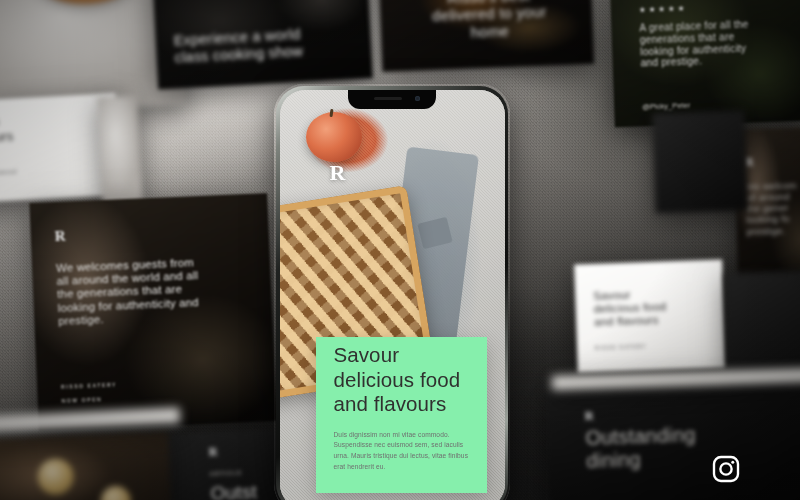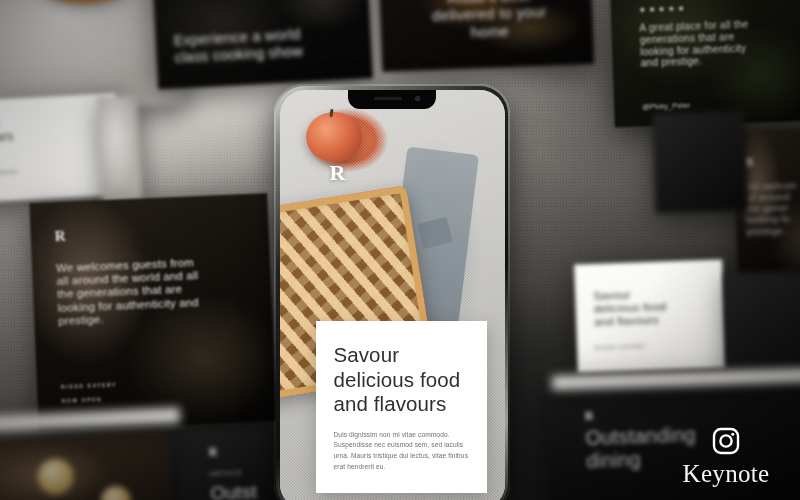--- a/index.html
+++ b/index.html
@@ -128,22 +128,22 @@
   .cloth2{ position:absolute; left:140px; top:130px; width:30px; height:26px; transform:rotate(-14deg);
         background:#7c858c; opacity:.85; border-radius:3px; filter:blur(.5px); }
   .apple{ position:absolute; left:26px; top:22px; width:56px; height:50px; border-radius:50%;
         background:radial-gradient(circle at 36% 34%, #f2a07a 0%, #dd7048 42%, #b64e30 78%, #8e3b25 100%);
         box-shadow:0 4px 10px rgba(0,0,0,.3); }
   .apple:after{ content:""; position:absolute; left:24px; top:-3px; width:3px; height:8px;
         background:#4f3a22; border-radius:2px; transform:rotate(8deg); }
   .phone-R{ position:absolute; left:50px; top:70px; font-family:"Liberation Serif", serif;
         font-weight:700; font-size:22px; color:#fff; text-shadow:0 1px 4px rgba(0,0,0,.35); }
 
-  .phone-card{ position:absolute; left:36px; right:18px; bottom:16px; background:#ffffff;
-        padding:22px 18px 20px 18px; box-shadow:0 6px 18px rgba(0,0,0,.22); }
+  .phone-card{ position:absolute; left:36px; right:18px; bottom:16px; background:#86efac;
+        padding:6px 18px 20px 18px; box-shadow:0 6px 18px rgba(0,0,0,.22); }
   .phone-card h1{ font-weight:400; font-size:20.5px; line-height:1.2; color:#30312f; letter-spacing:.1px; }
   .phone-card p{ margin-top:13px; font-size:6.6px; line-height:1.62; color:#6f6f6f; letter-spacing:.1px; }
 
   
   #brand{ position:absolute; right:14px; bottom:12px; z-index:60; text-align:center; width:120px; }
   #brand .ig{ width:30px; height:30px; margin:0 auto 4px auto; display:block; }
   #brand .kw{ font-family:"Liberation Serif", serif; font-size:25px; color:#f4f4f2; letter-spacing:.3px; }
 </style>
 </head>
 <body>
@@ -298,17 +298,16 @@
       </div>
     </div>
   </div>
 
   <div id="brand">
     <svg class="ig" viewBox="0 0 24 24">
       <rect x="2.4" y="2.4" width="19.2" height="19.2" rx="5.6" ry="5.6" fill="none" stroke="#ffffff" stroke-width="1.9"></rect>
       <circle cx="12" cy="12" r="4.5" fill="none" stroke="#ffffff" stroke-width="1.9"></circle>
       <circle cx="17.4" cy="6.6" r="1.2" fill="#ffffff"></circle>
     </svg>
-    <div class="kw">Keynote</div>
   </div>
 
   <div class="vig"></div>
 </div>
 
 </body></html>

